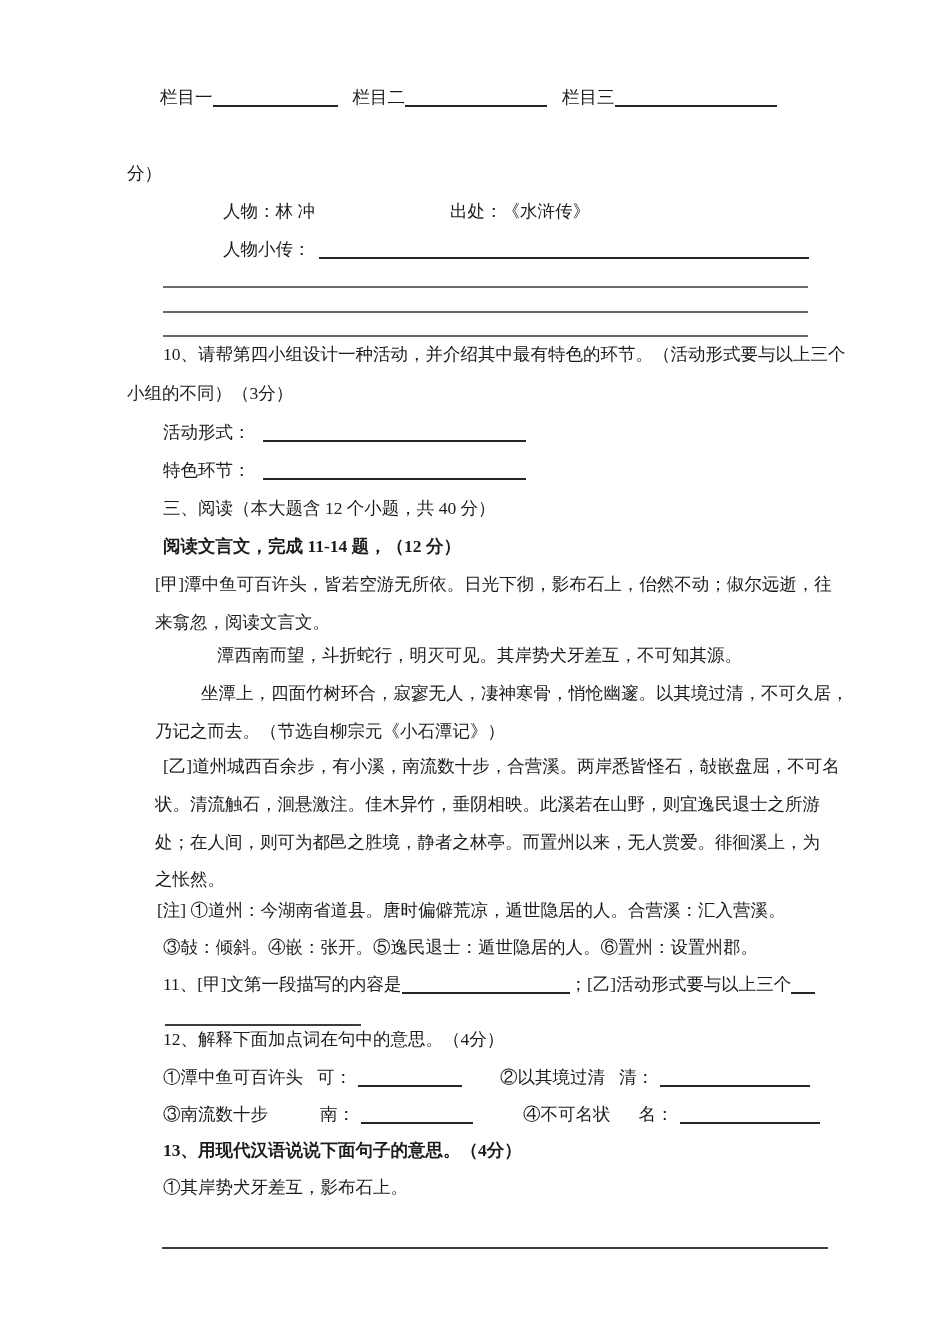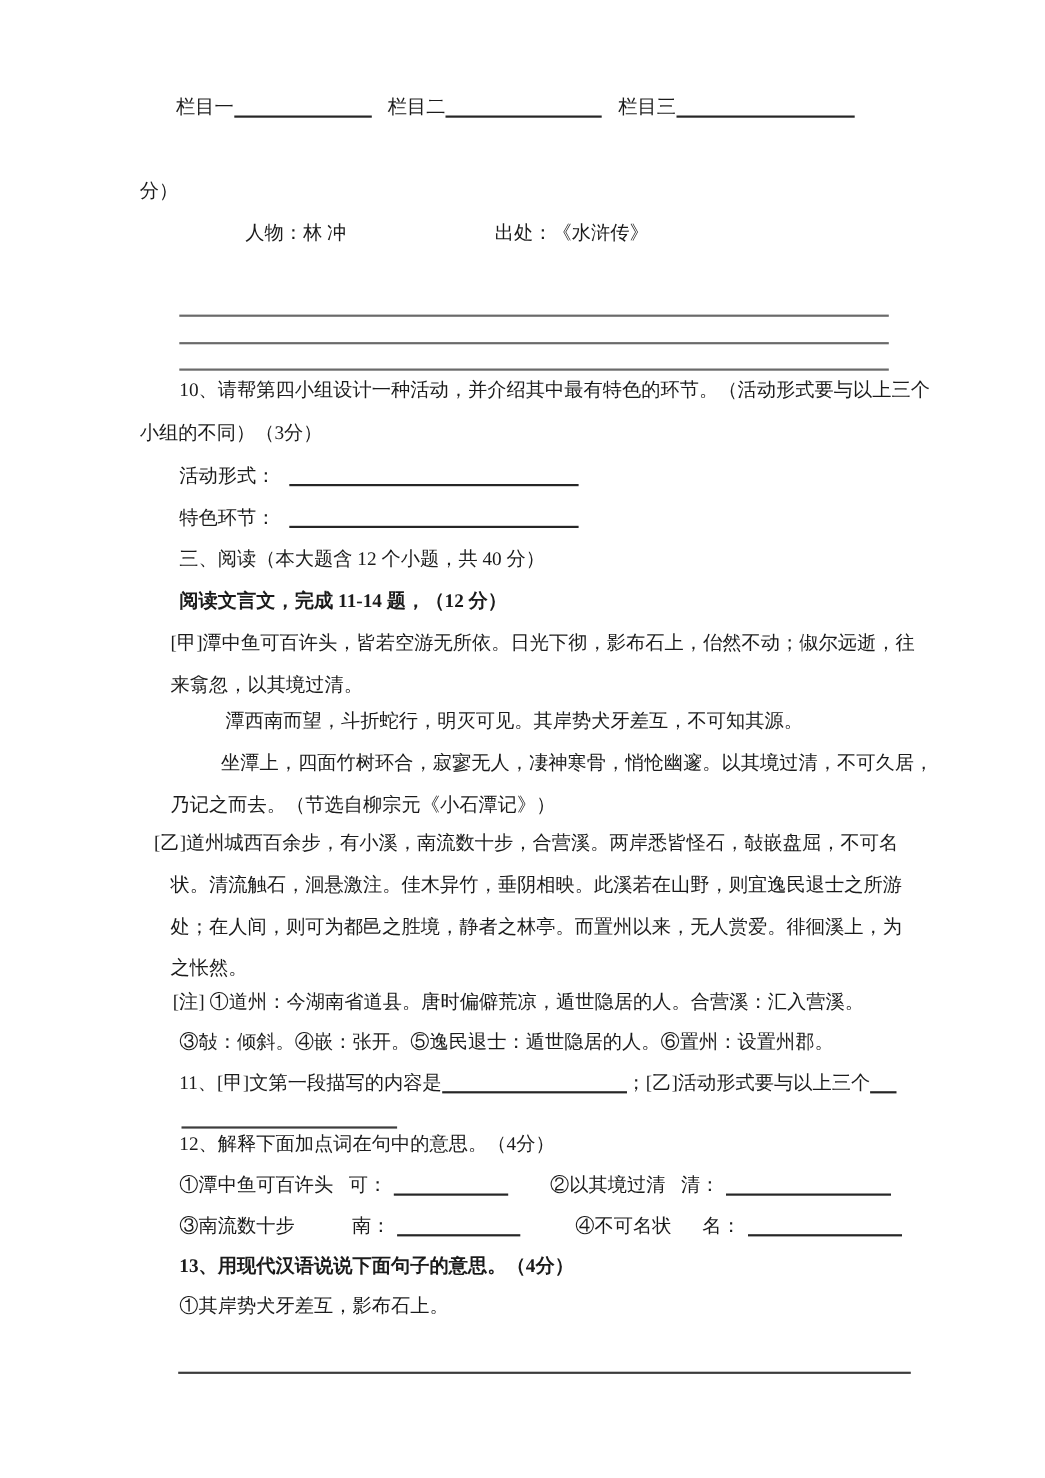--- a/index.html
+++ b/index.html
@@ -41,35 +41,36 @@
   }
   .rule.dark { background: #3c3c3c; }
 </style>
 </head>
 <body>
 
 <div class="page" style="background: rgb(255, 255, 255); color: rgb(27, 27, 27);">
     <div class="line" style="top: 84px; left: 160px;"><span class="seg">栏目一</span><span class="blank" style="width: 125px; border-bottom-color: rgb(38, 38, 38);"></span><span class="gapseg" style="width: 15px;"></span><span class="seg">栏目二</span><span class="blank" style="width: 142px; border-bottom-color: rgb(38, 38, 38);"></span><span class="gapseg" style="width: 15px;"></span><span class="seg">栏目三</span><span class="blank" style="width: 162px; border-bottom-color: rgb(38, 38, 38);"></span></div>
     <div class="line" style="top: 160px; left: 127px;"><span class="seg">分）</span></div>
     <div class="line" style="top: 198px; left: 223px;"><span class="seg">人物：林 冲</span><span class="gapseg" style="width: 135px;"></span><span class="seg">出处：《水浒传》</span></div>
+    <div class="line" style="top: 236px; left: 223px;"><span class="seg">人物小传：</span><span class="gapseg" style="width: 8px;"></span><span class="blank" style="width: 490px; border-bottom-color: rgb(38, 38, 38);"></span></div>
     <div class="line" style="top: 272px; left: 163px;"><span class="rule" style="width: 645px; background: rgb(106, 106, 106);"></span></div>
     <div class="line" style="top: 297px; left: 163px;"><span class="rule" style="width: 645px; background: rgb(106, 106, 106);"></span></div>
     <div class="line" style="top: 321px; left: 163px;"><span class="rule" style="width: 645px; background: rgb(106, 106, 106);"></span></div>
     <div class="line" style="top: 341px; left: 163px; text-align: right;"><span class="seg">10、请帮第四小组设计一种活动，并介绍其中最有特色的环节。（活动形式要与以上三个</span></div>
     <div class="line" style="top: 380px; left: 127px;"><span class="seg">小组的不同）（3分）</span></div>
     <div class="line" style="top: 419px; left: 163px;"><span class="seg">活动形式：</span><span class="gapseg" style="width: 12px;"></span><span class="blank" style="width: 263px; border-bottom-color: rgb(38, 38, 38);"></span></div>
     <div class="line" style="top: 457px; left: 163px;"><span class="seg">特色环节：</span><span class="gapseg" style="width: 12px;"></span><span class="blank" style="width: 263px; border-bottom-color: rgb(38, 38, 38);"></span></div>
     <div class="line" style="top: 495px; left: 163px;"><span class="seg">三、阅读（本大题含 12 个小题，共 40 分）</span></div>
     <div class="line bold" style="top: 533px; left: 163px;"><span class="seg">阅读文言文，完成 11-14 题，（12 分）</span></div>
     <div class="line" style="top: 571px; left: 155px;"><span class="seg">[甲]潭中鱼可百许头，皆若空游无所依。日光下彻，影布石上，佁然不动；俶尔远逝，往</span></div>
-    <div class="line" style="top: 609px; left: 155px;"><span class="seg">来翕忽，以其境过清。</span></div>
-    <div class="line" style="top: 642px; left: 205px; text-decoration: underline;"><span class="seg">潭西南而望，斗折蛇行，明灭可见。其岸势犬牙差互，不可知其源。</span></div>
+    <div class="line" style="top: 609px; left: 155px;"><span class="seg">来翕忽，阅读文言文。</span></div>
+    <div class="line" style="top: 642px; left: 217px; text-decoration: underline;"><span class="seg">潭西南而望，斗折蛇行，明灭可见。其岸势犬牙差互，不可知其源。</span></div>
     <div class="line" style="top: 680px; left: 201px;"><span class="seg">坐潭上，四面竹树环合，寂寥无人，凄神寒骨，悄怆幽邃。以其境过清，不可久居，</span></div>
     <div class="line" style="top: 718px; left: 155px;"><span class="seg">乃记之而去。（节选自柳宗元《小石潭记》）</span></div>
-    <div class="line" style="top: 753px; left: 140px;"><span class="seg">[乙]道州城西百余步，有小溪，南流数十步，合营溪。两岸悉皆怪石，敧嵌盘屈，不可名</span></div>
+    <div class="line" style="top: 753px; left: 163px;"><span class="seg">[乙]道州城西百余步，有小溪，南流数十步，合营溪。两岸悉皆怪石，敧嵌盘屈，不可名</span></div>
     <div class="line" style="top: 791px; left: 155px;"><span class="seg">状。清流触石，洄悬激注。佳木异竹，垂阴相映。此溪若在山野，则宜逸民退士之所游</span></div>
     <div class="line" style="top: 829px; left: 155px;"><span class="seg">处；在人间，则可为都邑之胜境，静者之林亭。而置州以来，无人赏爱。徘徊溪上，为</span></div>
     <div class="line" style="top: 866px; left: 155px;"><span class="seg">之怅然。</span></div>
     <div class="line" style="top: 897px; left: 157px;"><span class="seg">[注] ①道州：今湖南省道县。唐时偏僻荒凉，遁世隐居的人。合营溪：汇入营溪。</span></div>
     <div class="line" style="top: 934px; left: 163px;"><span class="seg">③敧：倾斜。④嵌：张开。⑤逸民退士：遁世隐居的人。⑥置州：设置州郡。</span></div>
     <div class="line" style="top: 971px; left: 163px;"><span class="seg">11、[甲]文第一段描写的内容是</span><span class="blank" style="width: 168px; border-bottom-color: rgb(38, 38, 38);"></span><span class="seg">；[乙]活动形式要与以上三个</span><span class="blank" style="width: 24px; border-bottom-color: rgb(38, 38, 38);"></span></div>
     <div class="line" style="top: 1010px; left: 165px;"><span class="rule dark" style="width: 196px;"></span></div>
     <div class="line" style="top: 1026px; left: 163px;"><span class="seg">12、解释下面加点词在句中的意思。（4分）</span></div>
     <div class="line" style="top: 1064px; left: 163px;"><span class="seg">①潭中鱼可百许头</span><span class="gapseg" style="width: 14px;"></span><span class="seg">可：</span><span class="gapseg" style="width: 6px;"></span><span class="blank" style="width: 104px; border-bottom-color: rgb(38, 38, 38);"></span><span class="gapseg" style="width: 38px;"></span><span class="seg">②以其境过清</span><span class="gapseg" style="width: 14px;"></span><span class="seg">清：</span><span class="gapseg" style="width: 6px;"></span><span class="blank" style="width: 150px; border-bottom-color: rgb(38, 38, 38);"></span></div>
     <div class="line" style="top: 1101px; left: 163px;"><span class="seg">③南流数十步</span><span class="gapseg" style="width: 52px;"></span><span class="seg">南：</span><span class="gapseg" style="width: 6px;"></span><span class="blank" style="width: 112px; border-bottom-color: rgb(38, 38, 38);"></span><span class="gapseg" style="width: 50px;"></span><span class="seg">④不可名状</span><span class="gapseg" style="width: 28px;"></span><span class="seg">名：</span><span class="gapseg" style="width: 6px;"></span><span class="blank" style="width: 140px; border-bottom-color: rgb(38, 38, 38);"></span></div>

